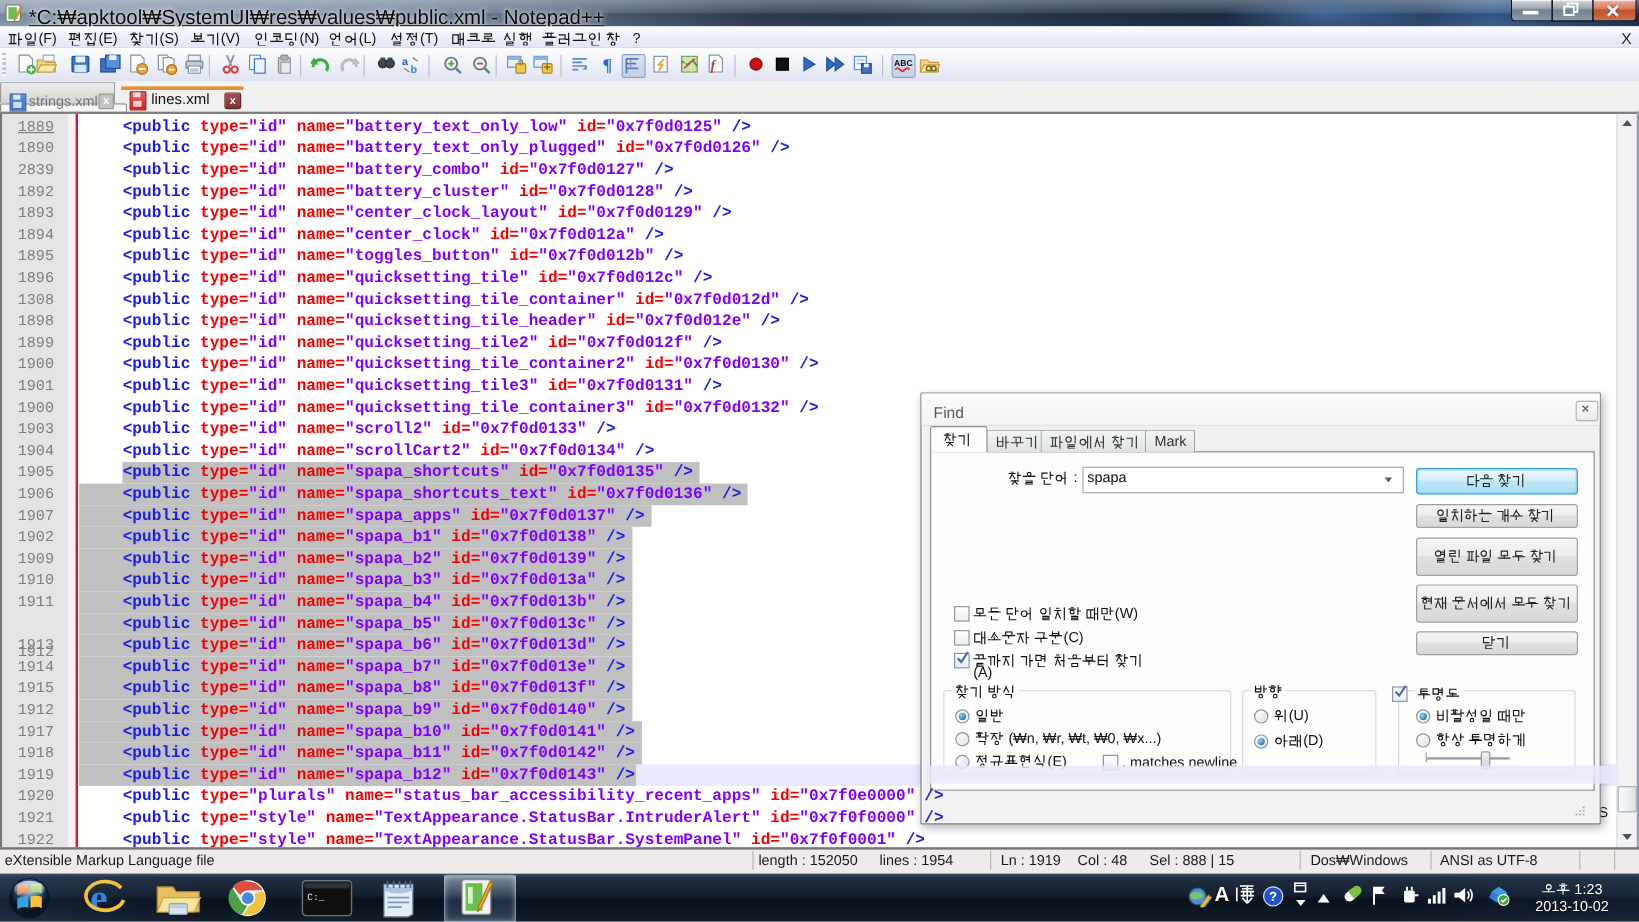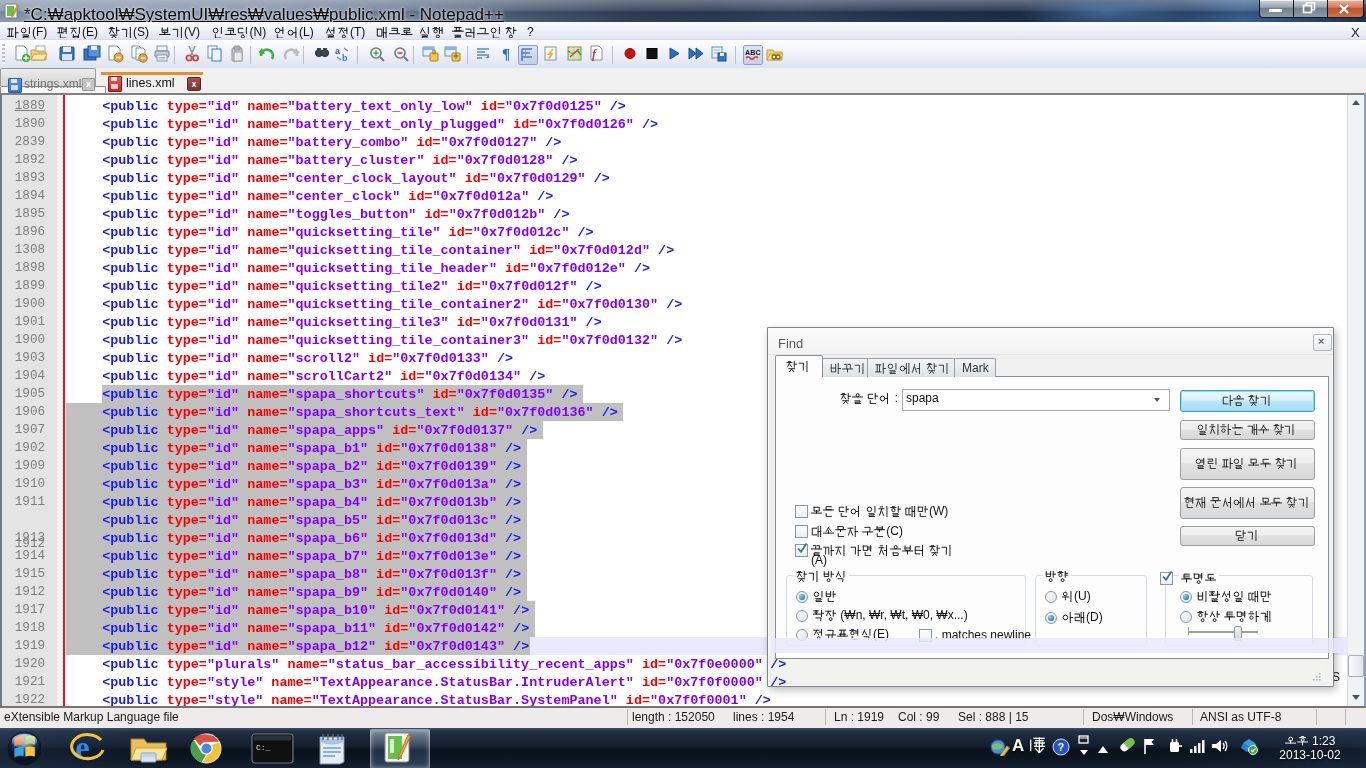--- a/index.html
+++ b/index.html
@@ -510,21 +510,21 @@
   <div class="abs" style="left:1364px;top:93px;width:2px;height:635px;background:#8ca0b8;z-index:2;"></div>
 
   <div id="finddlg"></div>
 
   <div class="abs" id="statusbar"></div>
   <div id="statusitems">
       <div class="st" style="position: absolute; left: 4px; top: 710px; z-index: 6;">eXtensible Markup Language file</div>
       <div class="st" style="position: absolute; left: 632px; top: 710px; z-index: 6;">length : 152050</div>
       <div class="st" style="position: absolute; left: 733px; top: 710px; z-index: 6;">lines : 1954</div>
       <div class="st" style="position: absolute; left: 834px; top: 710px; z-index: 6;">Ln : 1919</div>
-      <div class="st" style="position: absolute; left: 898px; top: 710px; z-index: 6;">Col : 99</div>
+      <div class="st" style="position: absolute; left: 898px; top: 710px; z-index: 6;">Col : 48</div>
       <div class="st" style="position: absolute; left: 958px; top: 710px; z-index: 6;">Sel : 888 | 15</div>
       <div class="st" style="position: absolute; left: 1092px; top: 710px; z-index: 6;">Dos₩Windows</div>
       <div class="st" style="position: absolute; left: 1200px; top: 710px; z-index: 6;">ANSI as UTF-8</div>
       <div class="st" style="position: absolute; left: 1320px; top: 670px; z-index: 6;">INS</div>
       <div class="ssep" style="position: absolute; left: 627px; top: 709px; z-index: 6;"></div>
       <div class="ssep" style="position: absolute; left: 825px; top: 709px; z-index: 6;"></div>
       <div class="ssep" style="position: absolute; left: 1083px; top: 709px; z-index: 6;"></div>
       <div class="ssep" style="position: absolute; left: 1192px; top: 709px; z-index: 6;"></div>
       <div class="ssep" style="position: absolute; left: 1316px; top: 709px; z-index: 6;"></div>
       <div class="ssep" style="position: absolute; left: 1345px; top: 709px; z-index: 6;"></div>

